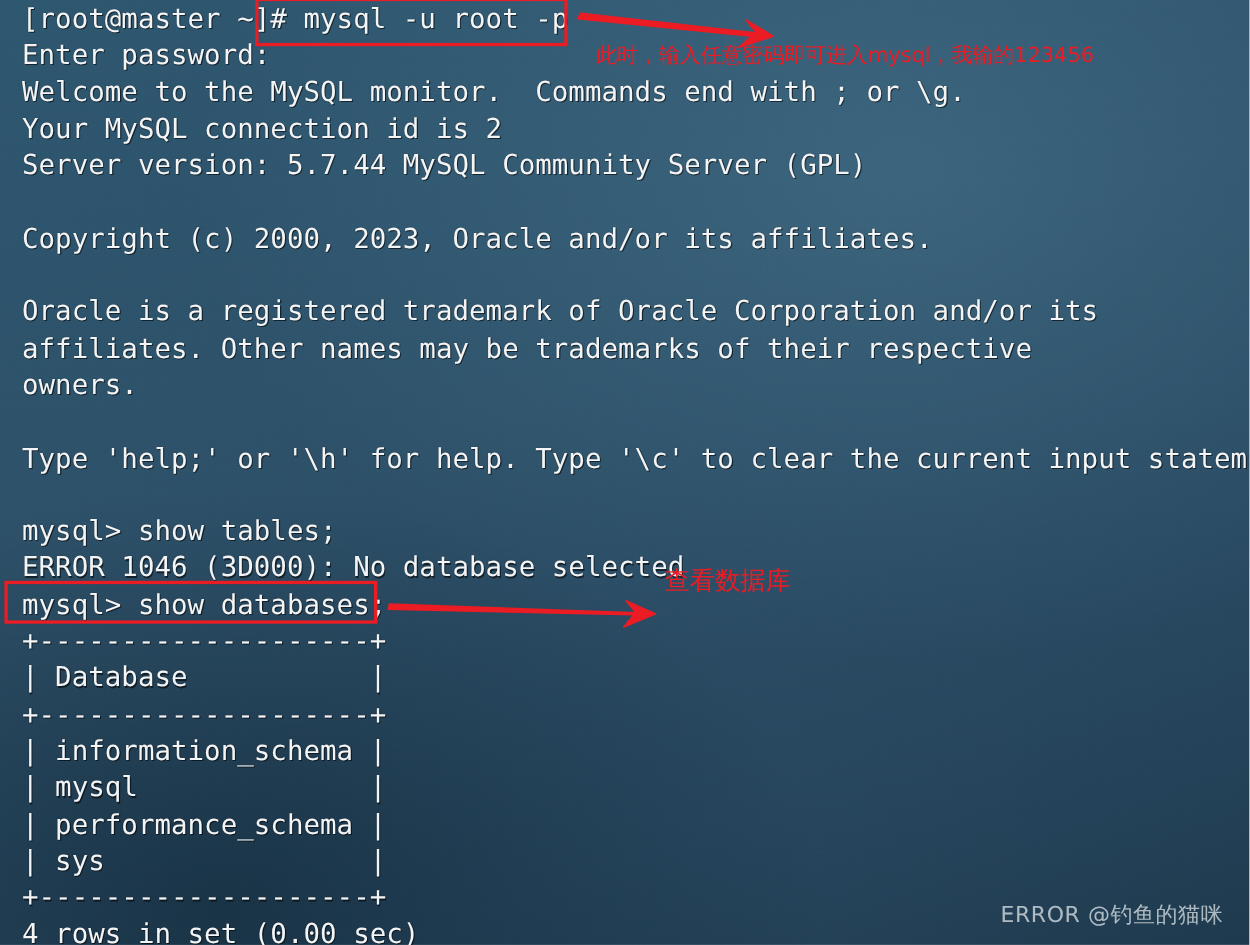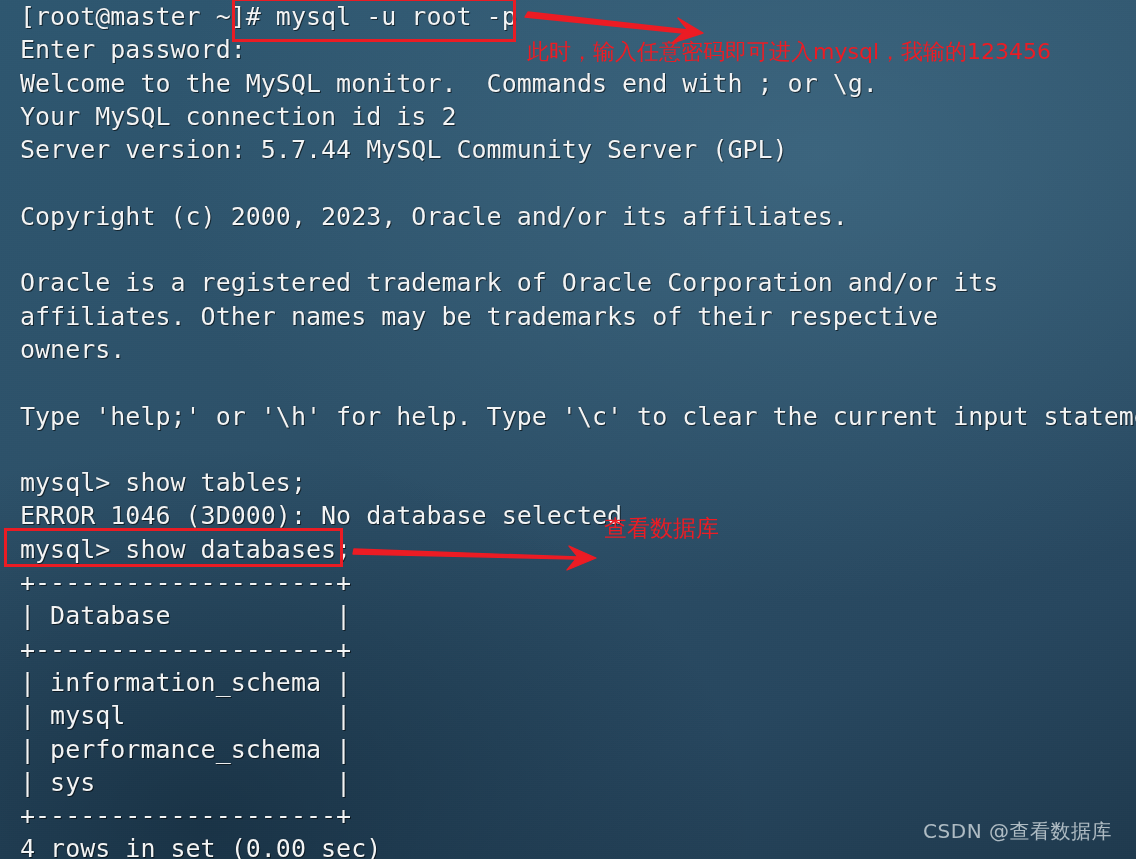--- a/index.html
+++ b/index.html
@@ -60,21 +60,21 @@
   #redbox-showdb { left: 4px; top: 528px; width: 339px; height: 39px; }
 
   .annot-text {
     position: absolute;
     color: #ec1c24;
     font-family: "DejaVu Sans", sans-serif;
     font-size: 23px;
     line-height: 1;
     white-space: nowrap;
   }
-  #annot-pwd { left: 527px; top: 41px; font-size: 22px; }
+  #annot-pwd { left: 542px; top: 41px; font-size: 19px; }
   #annot-showdb { left: 604px; top: 517px; font-size: 23px; }
 
   .arrow-svg { position: absolute; overflow: visible; }
   #arrow-1 { left: 520px; top: 8px; }
   #arrow-2 { left: 350px; top: 540px; }
 
   #watermark {
     position: absolute;
     right: 24px;
     bottom: 14px;
@@ -128,15 +128,15 @@
   </svg>
 
   <svg class="arrow-svg" id="arrow-2" width="260" height="30">
     <path d="M 4 9 L 228 17 L 219 6 L 246 18 L 217 30 L 226 19 L 3 14 Z" fill="#ec1c24" stroke="#ec1c24" stroke-width="1.3" stroke-linejoin="round"></path>
   </svg>
 
   <div class="annot-text" id="annot-pwd">此时，输入任意密码即可进入mysql，我输的123456</div>
 
   <div class="annot-text" id="annot-showdb">查看数据库</div>
 
-  <div id="watermark">CSDN @查看数据库</div>
+  <div id="watermark">ERROR @钓鱼的猫咪</div>
 
 </div>
 
 </body></html>

